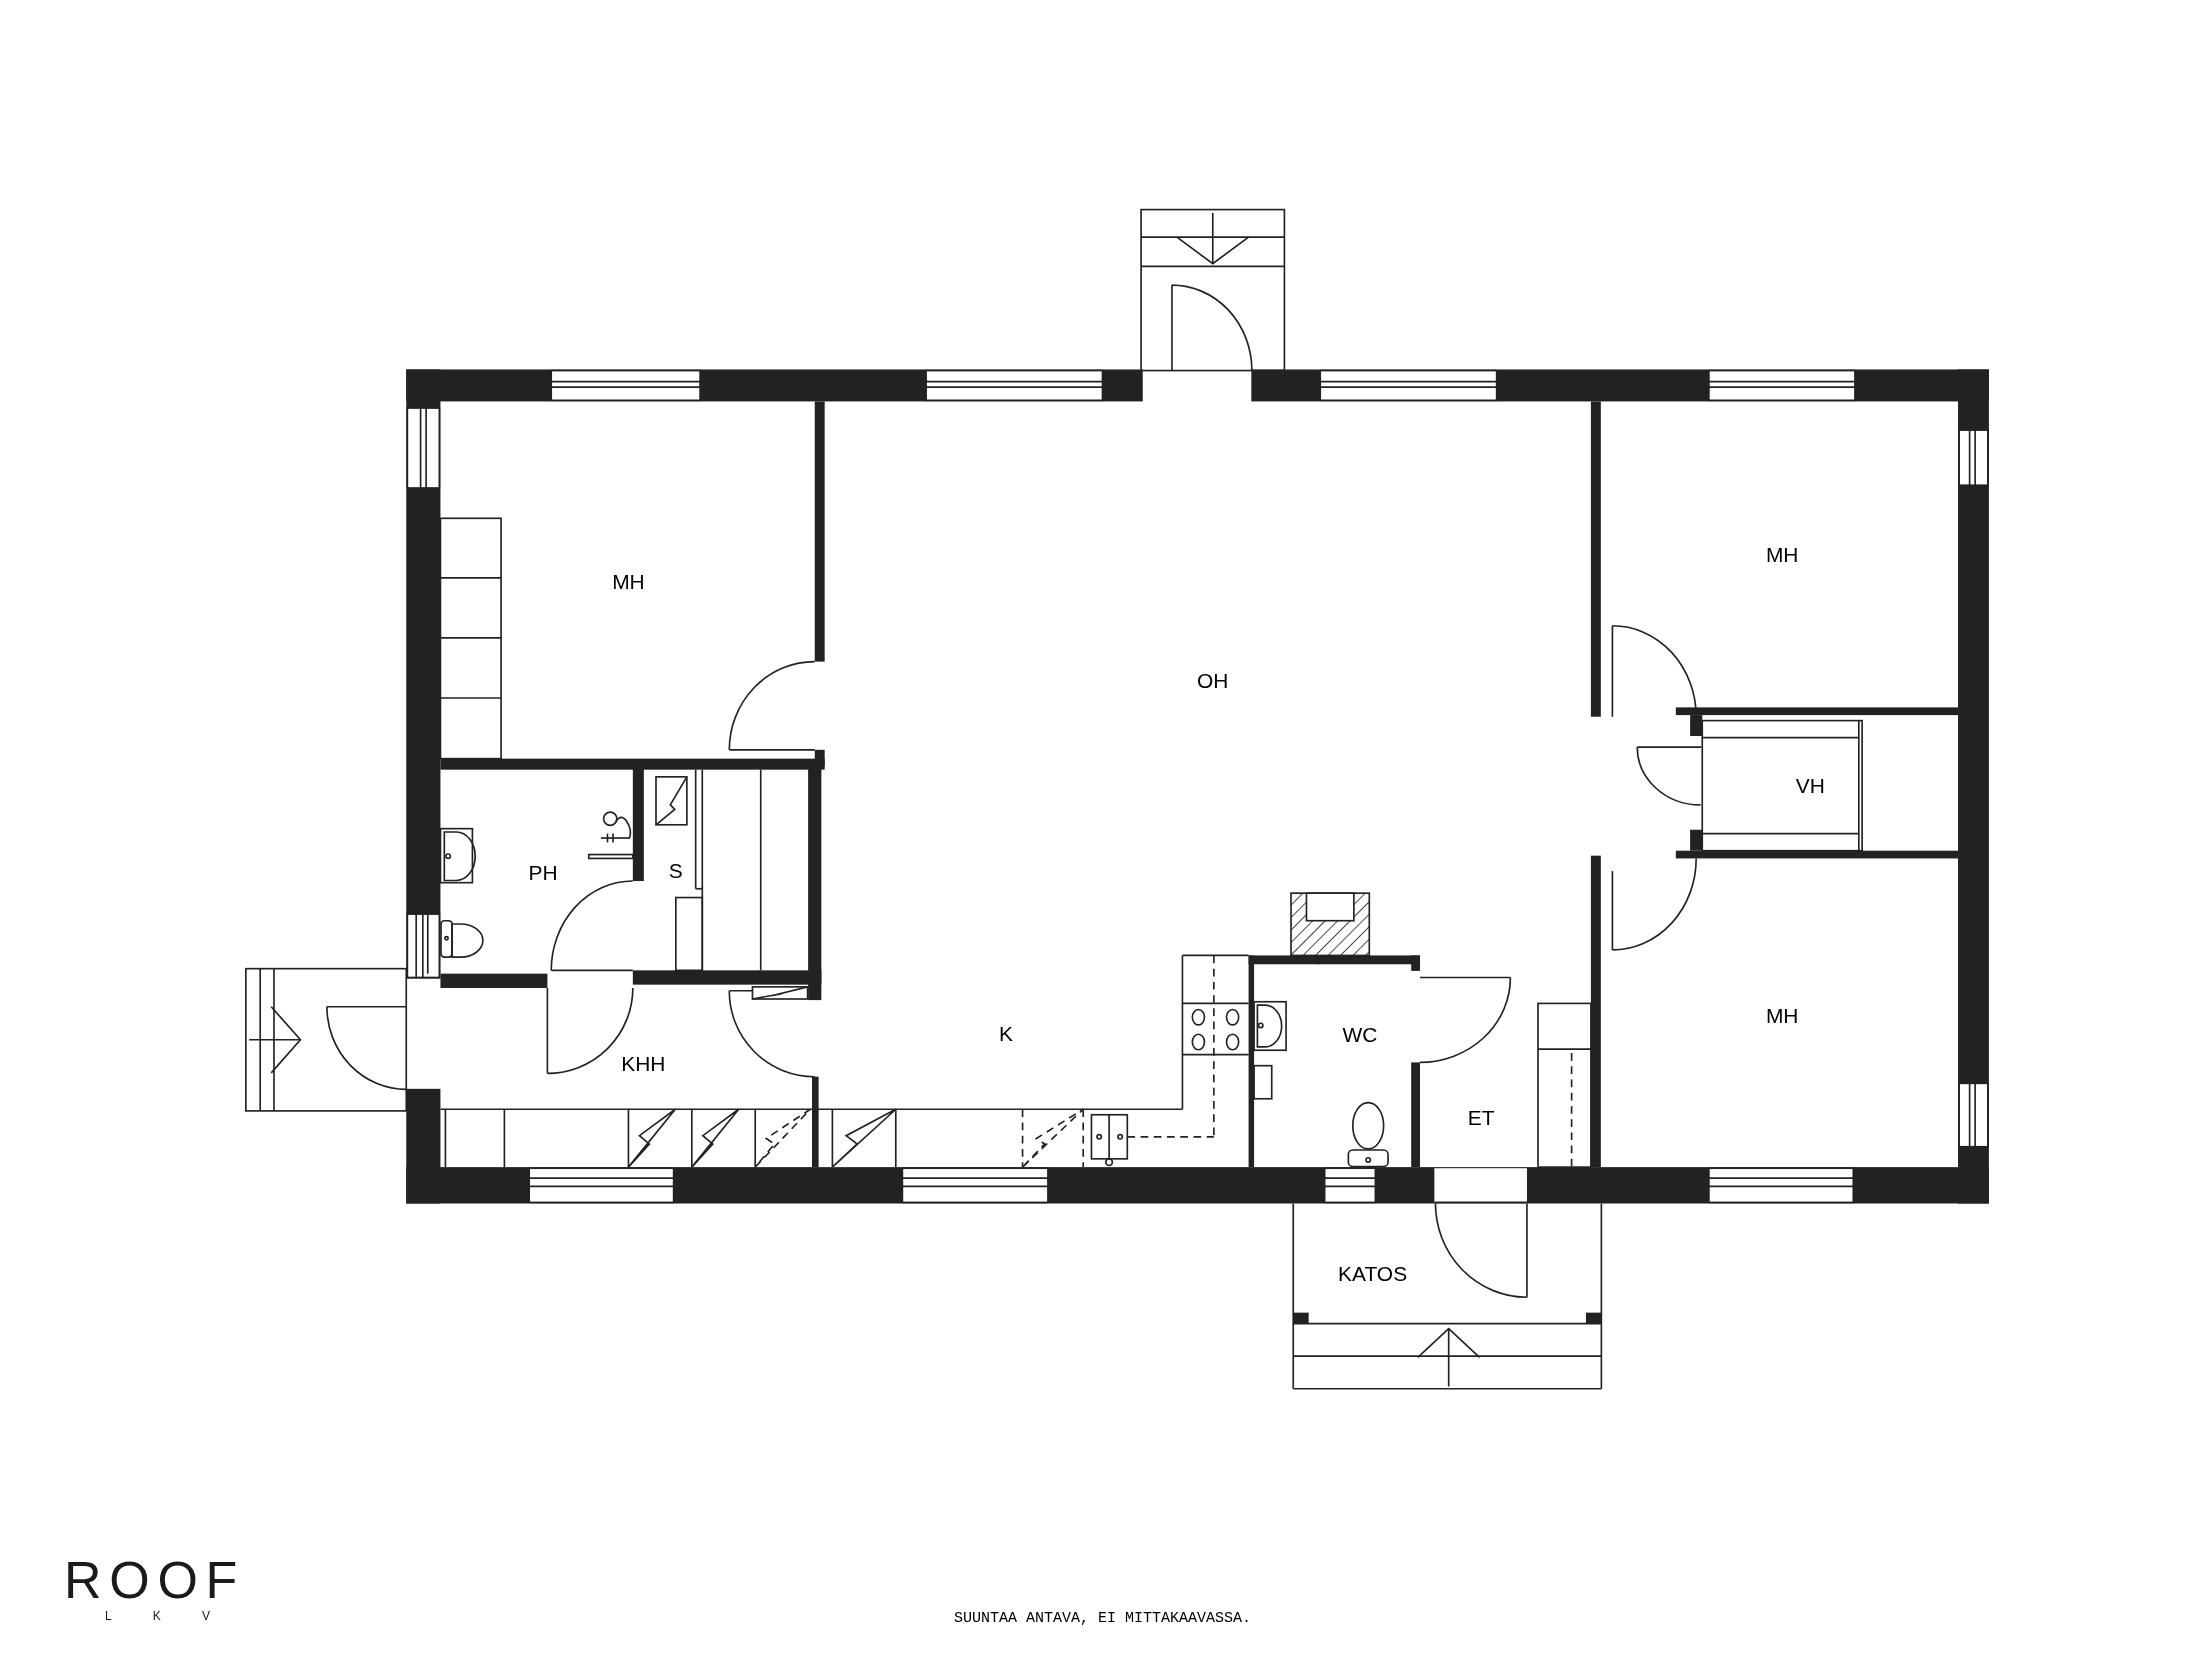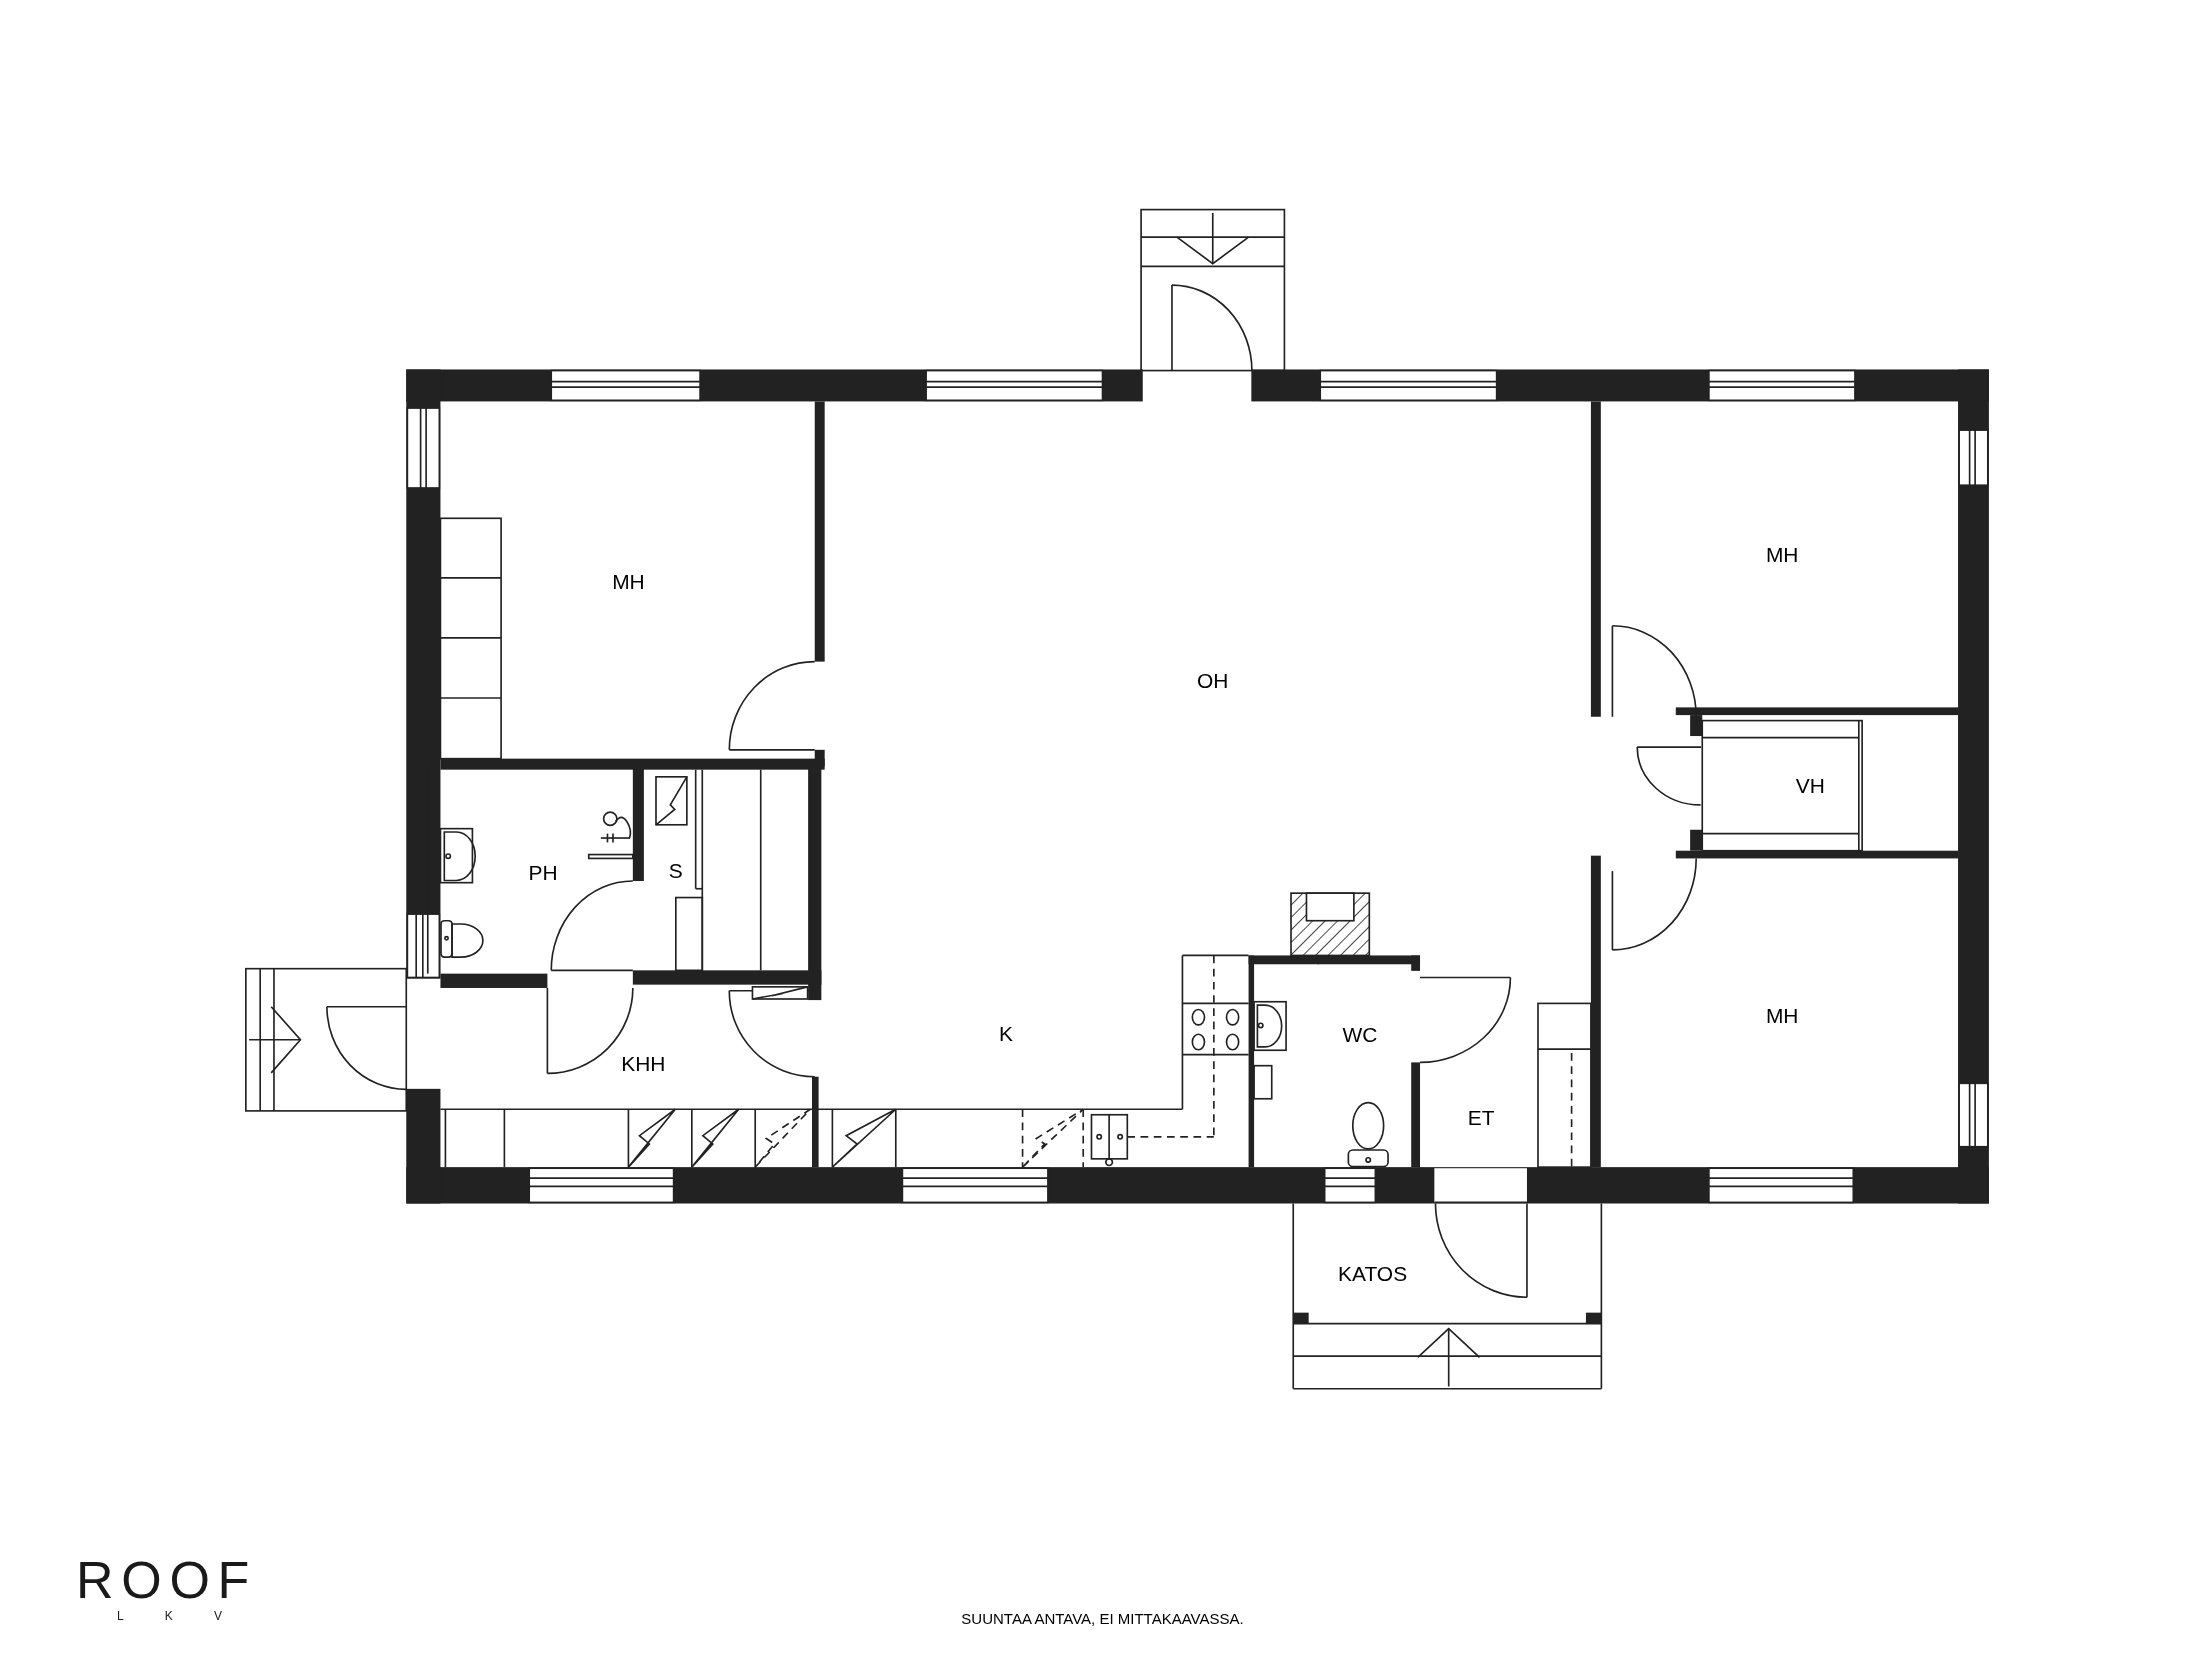--- a/index.html
+++ b/index.html
@@ -4,24 +4,24 @@
 <style>
   html, body { margin: 0; padding: 0; background: #ffffff; }
   body { width: 2205px; height: 1654px; position: relative; overflow: hidden; font-family: "Liberation Sans", sans-serif; }
   svg#plan { position: absolute; left: 0; top: 0; }
   .wall { fill: #222222; }
   .thin { fill: none; stroke: #222222; stroke-width: 3; }
   .dash { fill: none; stroke: #222222; stroke-width: 3; stroke-dasharray: 14 10; }
   .win { fill: #ffffff; stroke: #222222; stroke-width: 3; }
   .fix { fill: #ffffff; stroke: #222222; stroke-width: 3; }
   .room-label { font-family: "Liberation Sans", sans-serif; font-size: 38px; fill: #000; text-anchor: middle; dominant-baseline: middle; }
-  .logo { position: absolute; left: 76px; top: 1554px; width: 210px; }
+  .logo { position: absolute; left: 64px; top: 1554px; width: 210px; }
   .logo-main { font-family: "Liberation Sans", sans-serif; font-size: 52px; letter-spacing: 7.7px; color: #1a1a1a; line-height: 1; }
   .logo-sub { font-family: "Liberation Sans", sans-serif; font-size: 12px; color: #1a1a1a; display: flex; justify-content: space-between; width: 105px; margin-left: 41px; margin-top: 3.3px; }
-  .disclaimer { position: absolute; left: 0; width: 2205px; top: 1610px; text-align: center; font-family: Liberation Sans, sans-serif; font-size: 15px; color: #000; }
+  .disclaimer { position: absolute; left: 0; width: 2205px; top: 1610px; text-align: center; font-family: Liberation Mono, monospace; font-size: 15px; color: #000; }
 </style>
 </head>
 <body>
 
 <svg id="plan" width="2205" height="1654" viewBox="0 0 4000 3000" xmlns="http://www.w3.org/2000/svg">
 
   <g>
     <rect class="thin" x="2070" y="380" width="260" height="292"></rect>
     <line class="thin" x1="2070" y1="430" x2="2330" y2="430"></line>
     <line class="thin" x1="2070" y1="483" x2="2330" y2="483"></line>

